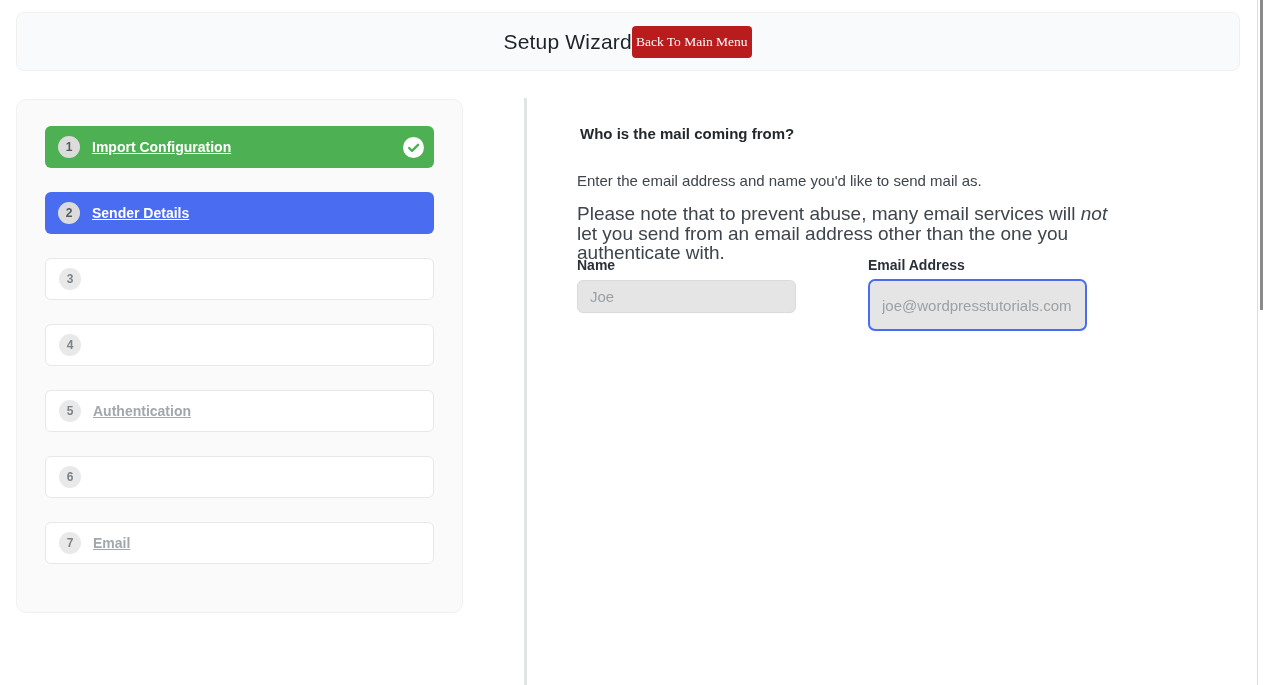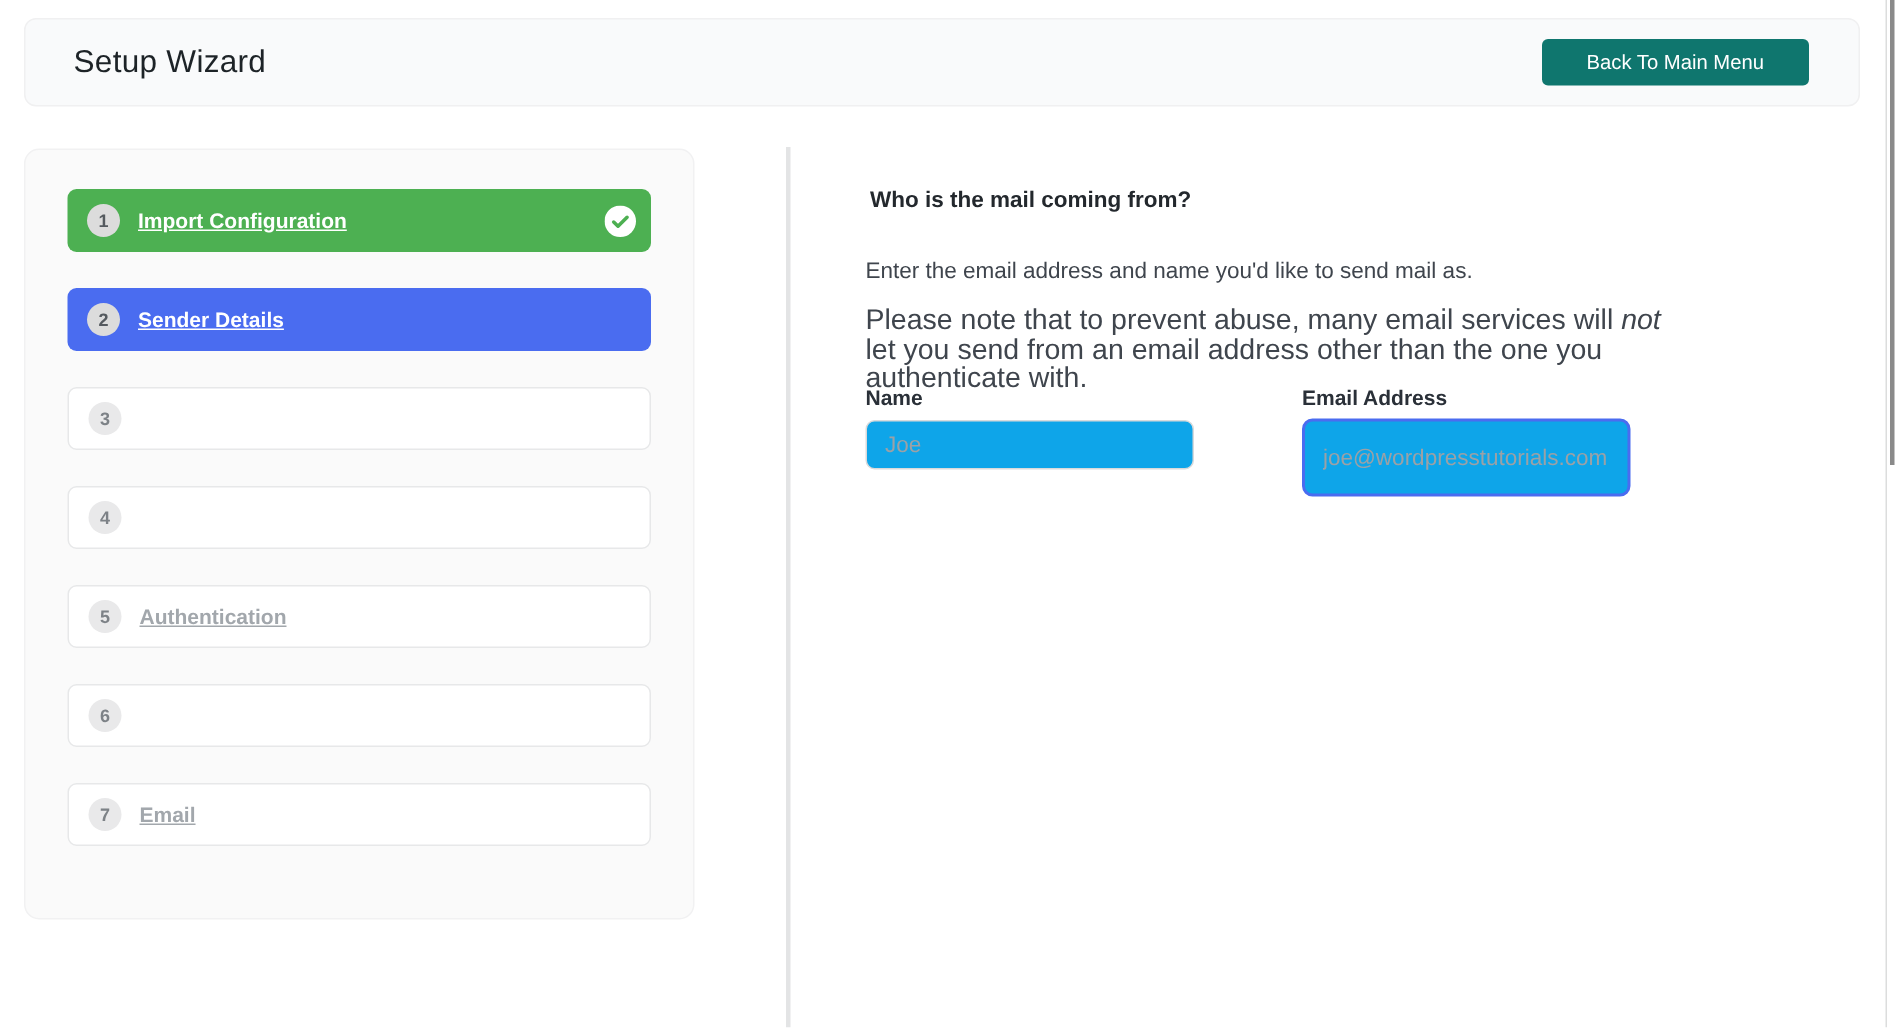--- a/index.html
+++ b/index.html
@@ -12,28 +12,28 @@
     color:#1d2327;
   }
 
   
   .header {
     position:absolute; left:16px; top:12px;
     width:1224px; height:59px;
     background:#f9fafb;
     border:1px solid #f0f0f1;
     border-radius:8px;
-    display:flex; align-items:center; justify-content:space-between;
+    display:flex; align-items:center; justify-content:center;
     padding:0 33px 0 32px;
   }
   .page-title { font-size:21px; font-weight:400; color:#1d2327; letter-spacing:.2px; }
   .back-btn {
-    background:#0f766e; color:#ffffff; border:none;
-    font-family:Liberation Sans, sans-serif; font-size:13.5px;
-    padding:8px 30px; border-radius:4px; cursor:pointer;
+    background:#b91c1c; color:#ffffff; border:none;
+    font-family:Liberation Serif, serif; font-size:13.5px;
+    padding:8px 4px; border-radius:4px; cursor:pointer;
   }
 
   
   .sidebar {
     position:absolute; left:16px; top:99px;
     width:447px; height:514px;
     background:#fafafa;
     border:1px solid #f1f1f2;
     border-radius:10px;
     padding:26px 28px;
@@ -83,21 +83,21 @@
     position:absolute; left:577px; top:204px; width:555px;
     font-size:19px; color:#3f454d; line-height:19.5px;
   }
   .field-label { position:absolute; top:257px; font-size:14px; font-weight:700; color:#2a3038; }
   .label-name  { left:577px; }
   .label-email { left:868px; }
   .text-input {
     position:absolute; top:280px; height:33px; width:219px;
     border:1px solid #d9dadb; border-radius:6px;
     font-family:inherit; font-size:15px; color:#3f454d;
-    padding:0 12px; background:#0ea5e9; outline:none;
+    padding:0 12px; background:#e5e5e5; outline:none;
   }
   .text-input::placeholder { color:#9ba1a6; opacity:1; }
   .input-name  { left:577px; }
   .input-email {
     left:868px; top:279px; height:52px;
     border:2px solid #4a6cf0; border-radius:7px;
   }
 
   
   .scrollbar-track {

